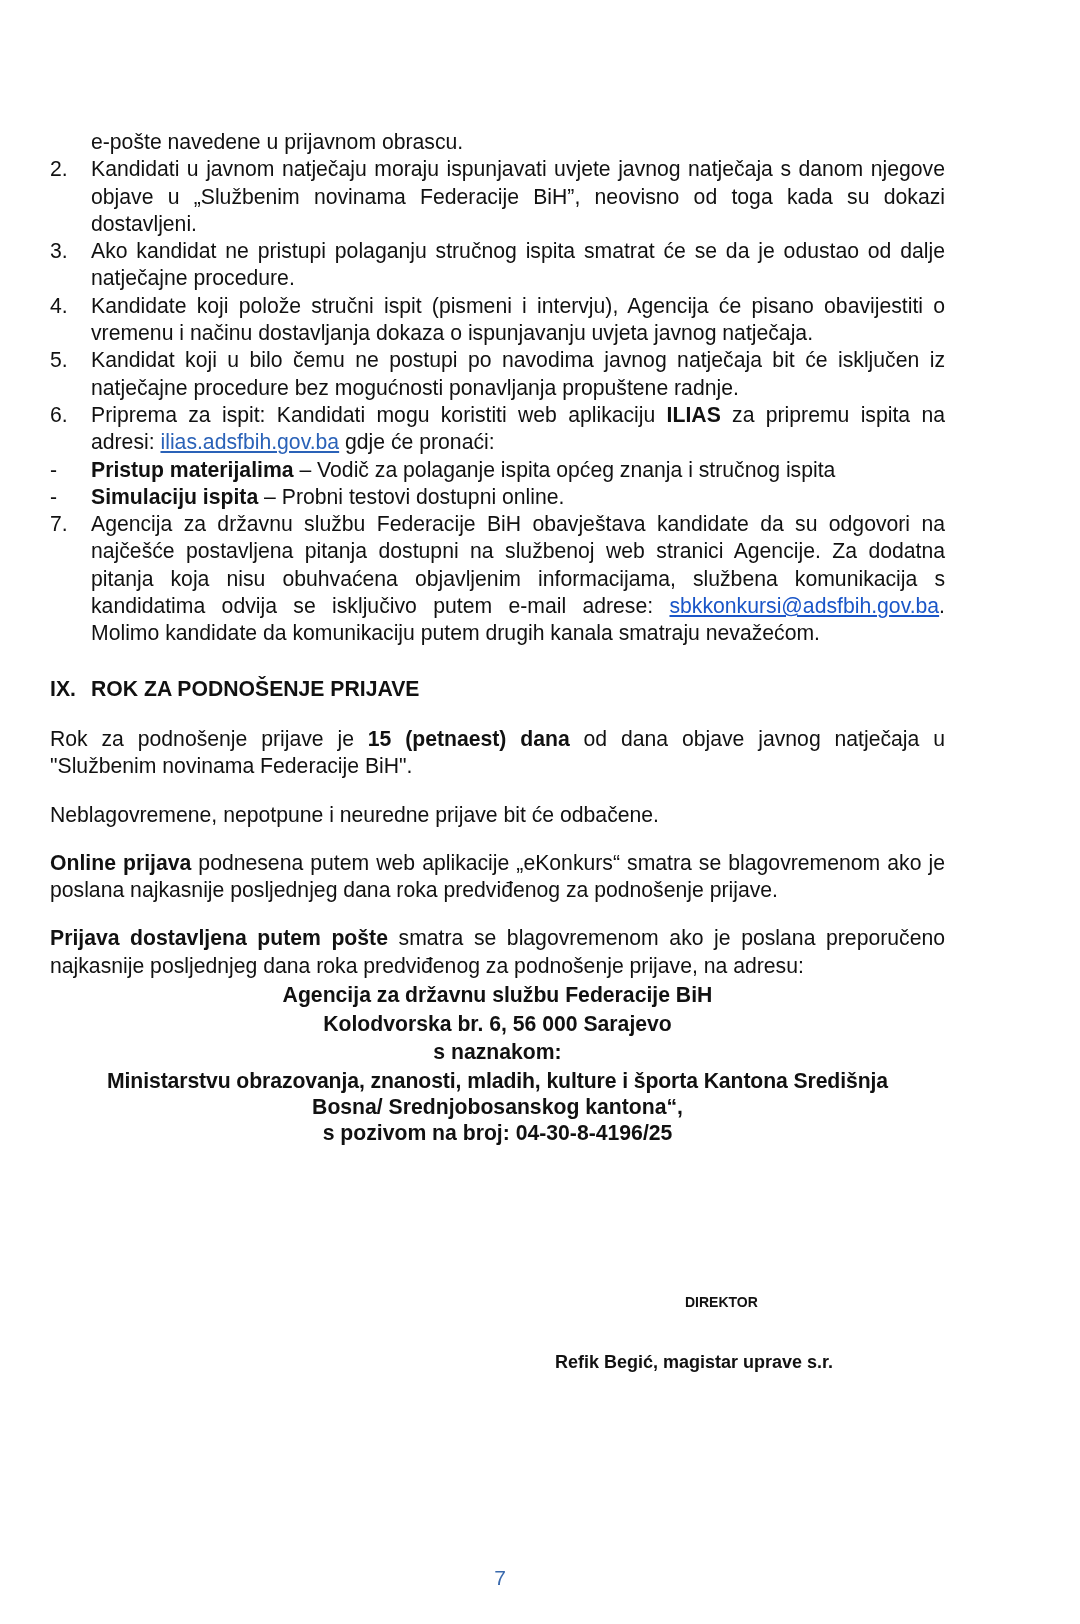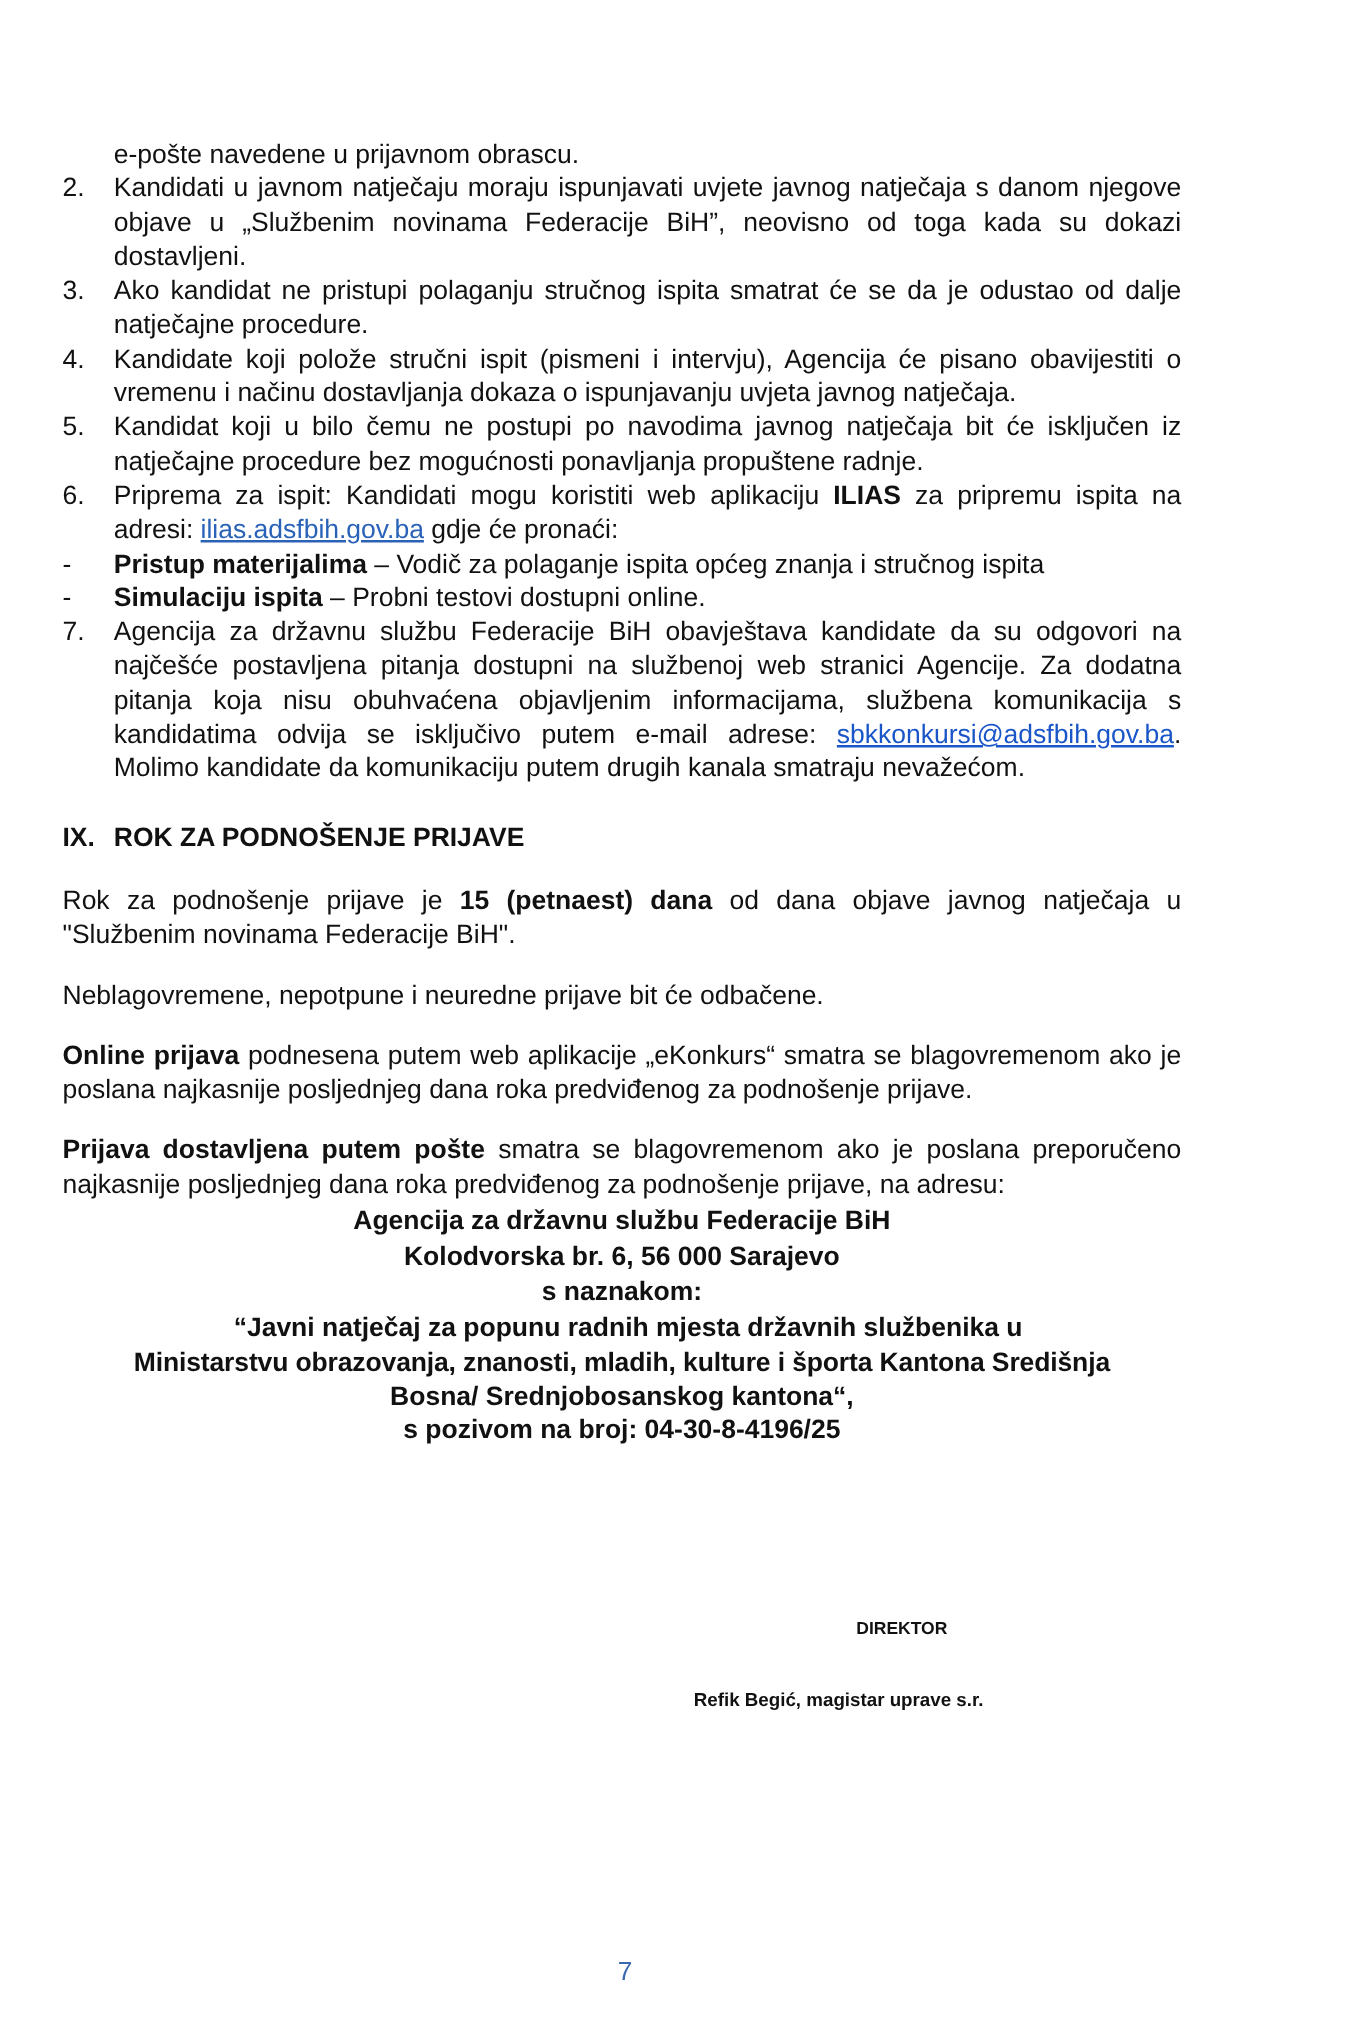--- a/index.html
+++ b/index.html
@@ -1,34 +1,34 @@
 <!DOCTYPE html>
 <html><head>
 <meta charset="utf-8">
 <style>
   html, body { margin:0; padding:0; background:#ffffff; }
   body { width:1080px; height:1624px; position:relative; overflow:hidden;
          font-family:"Liberation Sans", sans-serif; color:#111111; }
-  .page { position:absolute; left:50px; top:110px; width:895px; font-size:21.2px; line-height:27.3px; }
+  .page { position:absolute; left:50px; top:128px; width:895px; font-size:21.2px; line-height:27.3px; }
   .list { margin:0; padding:0; list-style:none; }
   .li { position:relative; padding-left:41px; text-align:justify; }
   .li .num { position:absolute; left:0; top:0; }
   .cont { padding-left:41px; }
   .sub { position:relative; padding-left:41px; }
   .sub .dash { position:absolute; left:0; top:0; }
   a.link { color:#1a56c8; text-decoration:underline; }
   a.link.blue2 { color:#2a62b8; }
   b { font-weight:bold; }
   .heading { font-weight:bold; margin-top:28px; margin-bottom:23px; }
   .heading .hnum { display:inline-block; width:41px; }
   .para { text-align:justify; margin:0 0 21px 0; }
   .center-block { text-align:center; font-weight:bold; line-height:28.5px; margin-top:0; width:895px; }
   .center-block .row { display:block; }
   .sig-title { position:absolute; left:685px; top:1294px; font-weight:bold; font-size:14px; }
-  .sig-name { position:absolute; left:555px; top:1352px; font-weight:bold; font-size:15px; }
+  .sig-name { position:absolute; left:555px; top:1352px; font-weight:bold; font-size:18px; }
   .page-number { position:absolute; left:0; width:1000px; top:1566px; text-align:center; font-size:21px; color:#3a6aad; }
 </style>
 </head>
 <body>
 
 <div class="page">
 
   <div class="cont">e-pošte navedene u prijavnom obrascu.</div>
 
   <div class="list">
@@ -81,21 +81,20 @@
   </p>
 
   <p class="para" style="margin-bottom:2px">
     <b>Prijava dostavljena putem pošte</b><span> smatra se blagovremenom ako je poslana preporučeno najkasnije posljednjeg dana roka predviđenog za podnošenje prijave, na adresu:</span>
   </p>
 
   <div class="center-block">
     <span class="row">Agencija za državnu službu Federacije BiH</span>
     <span class="row">Kolodvorska br. 6, 56 000  Sarajevo</span>
     <span class="row">s naznakom:</span>
-    <span class="row" style="padding-left:10px">“Javni natječaj za popunu radnih mjesta državnih  službenika u</span>
     <span class="row" style="margin-left:-30px; margin-right:-30px; letter-spacing:-0.1px">Ministarstvu obrazovanja, znanosti, mladih, kulture i športa Kantona Središnja</span>
     <span class="row" style="line-height:24px">Bosna/ Srednjobosanskog kantona“,</span>
     <span class="row">s pozivom na broj: 04-30-8-4196/25</span>
   </div>
 
 </div>
 
 <div class="sig-title">DIREKTOR</div>
 <div class="sig-name">Refik Begić, magistar uprave s.r.</div>
 

